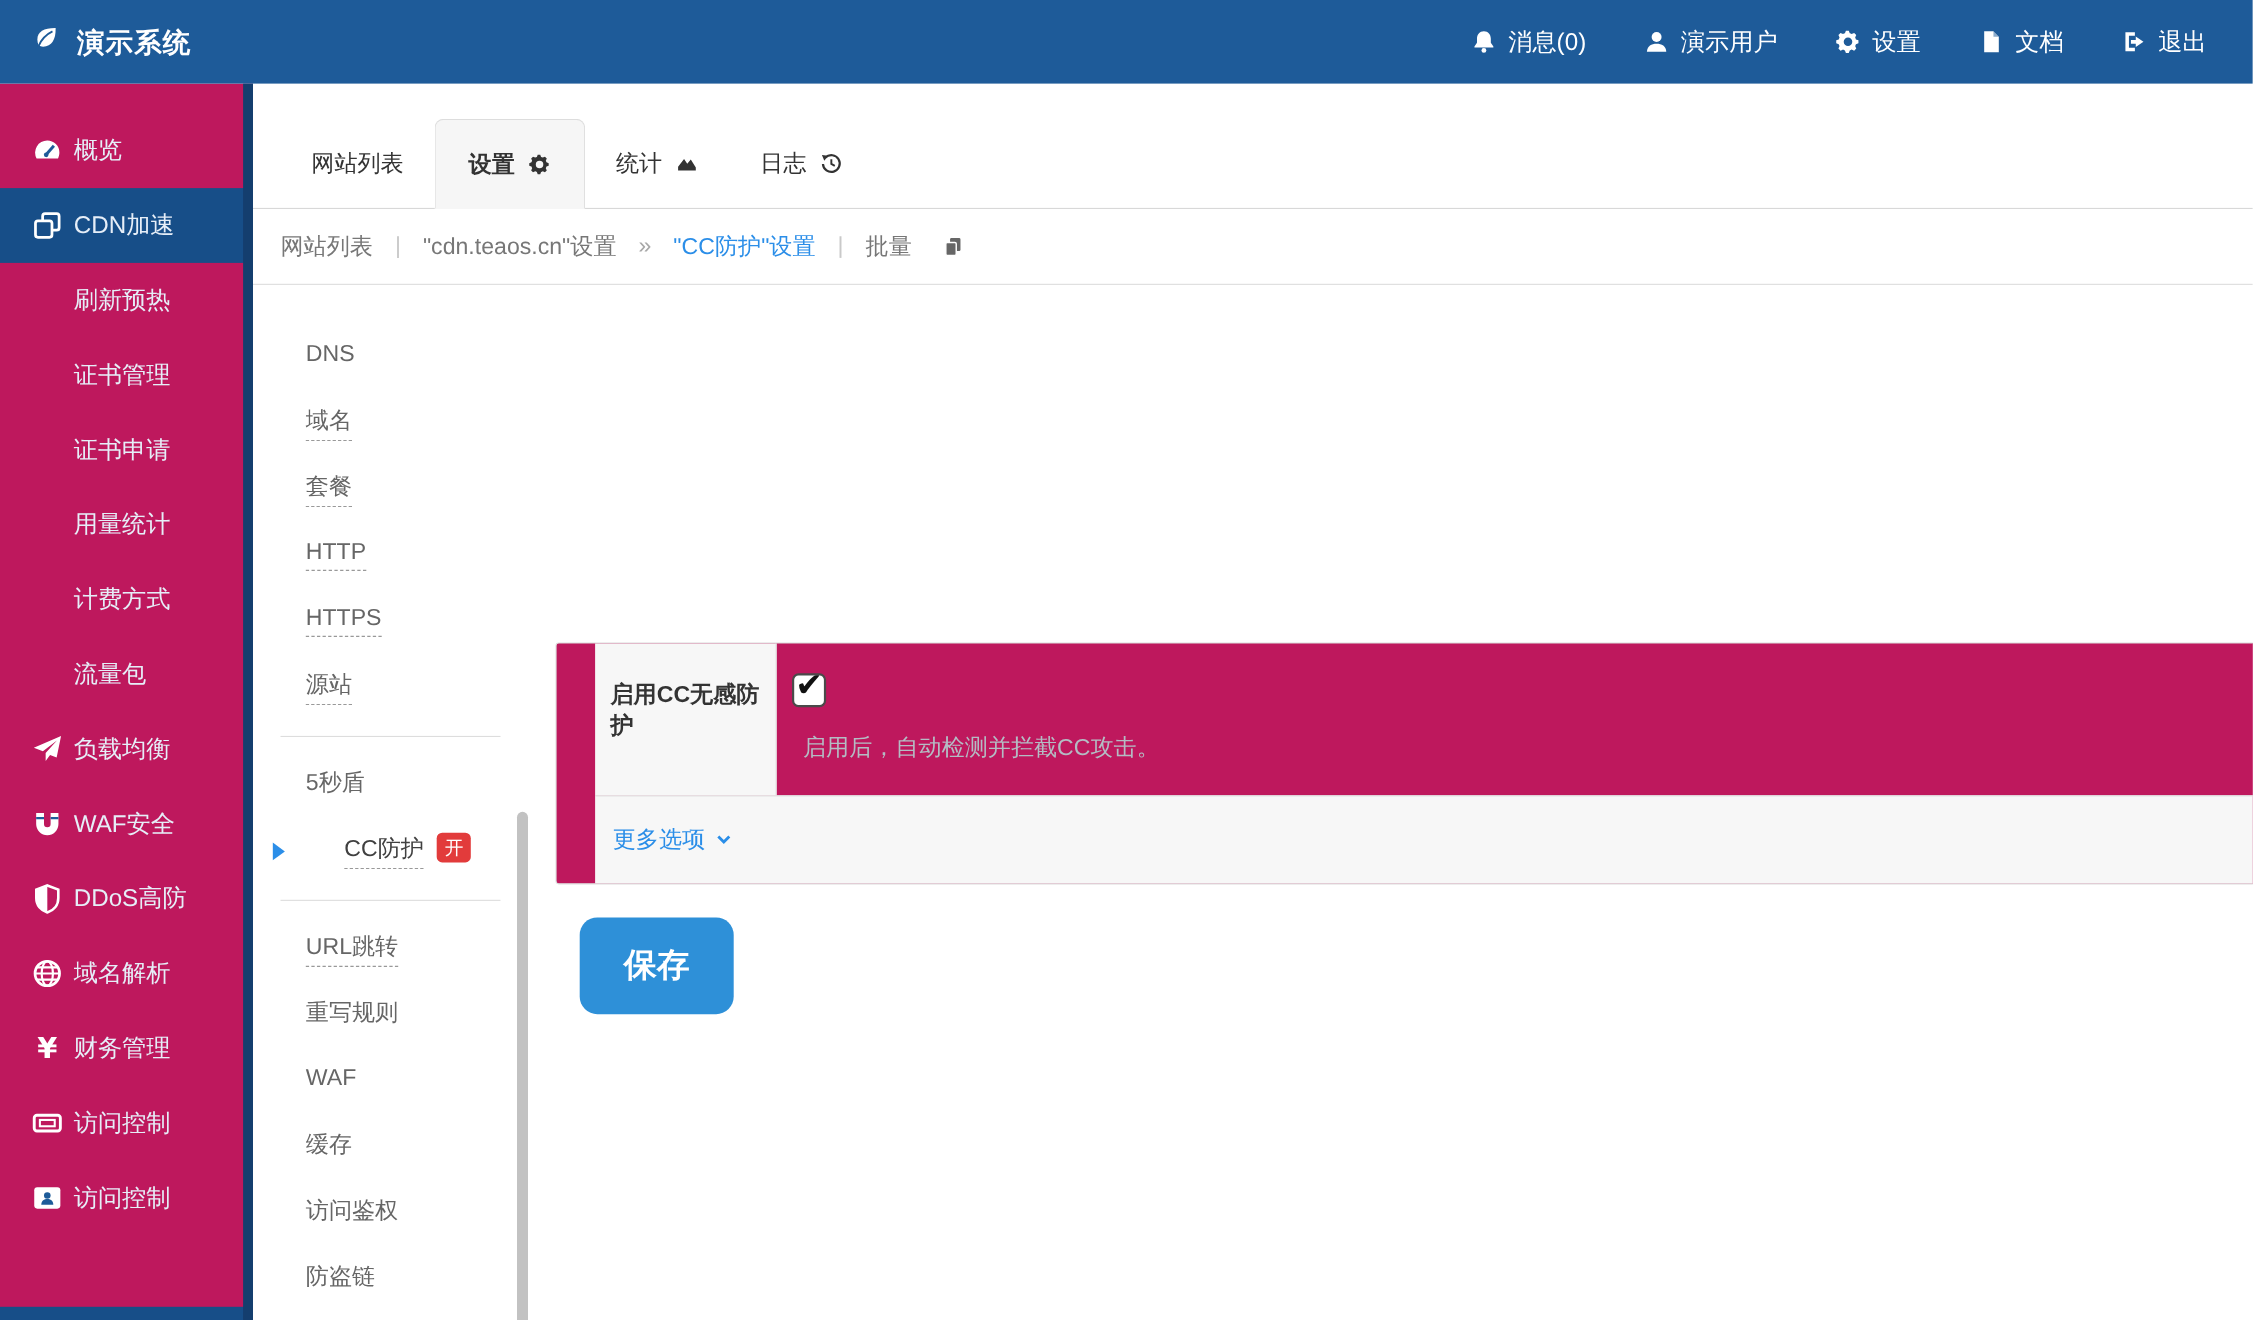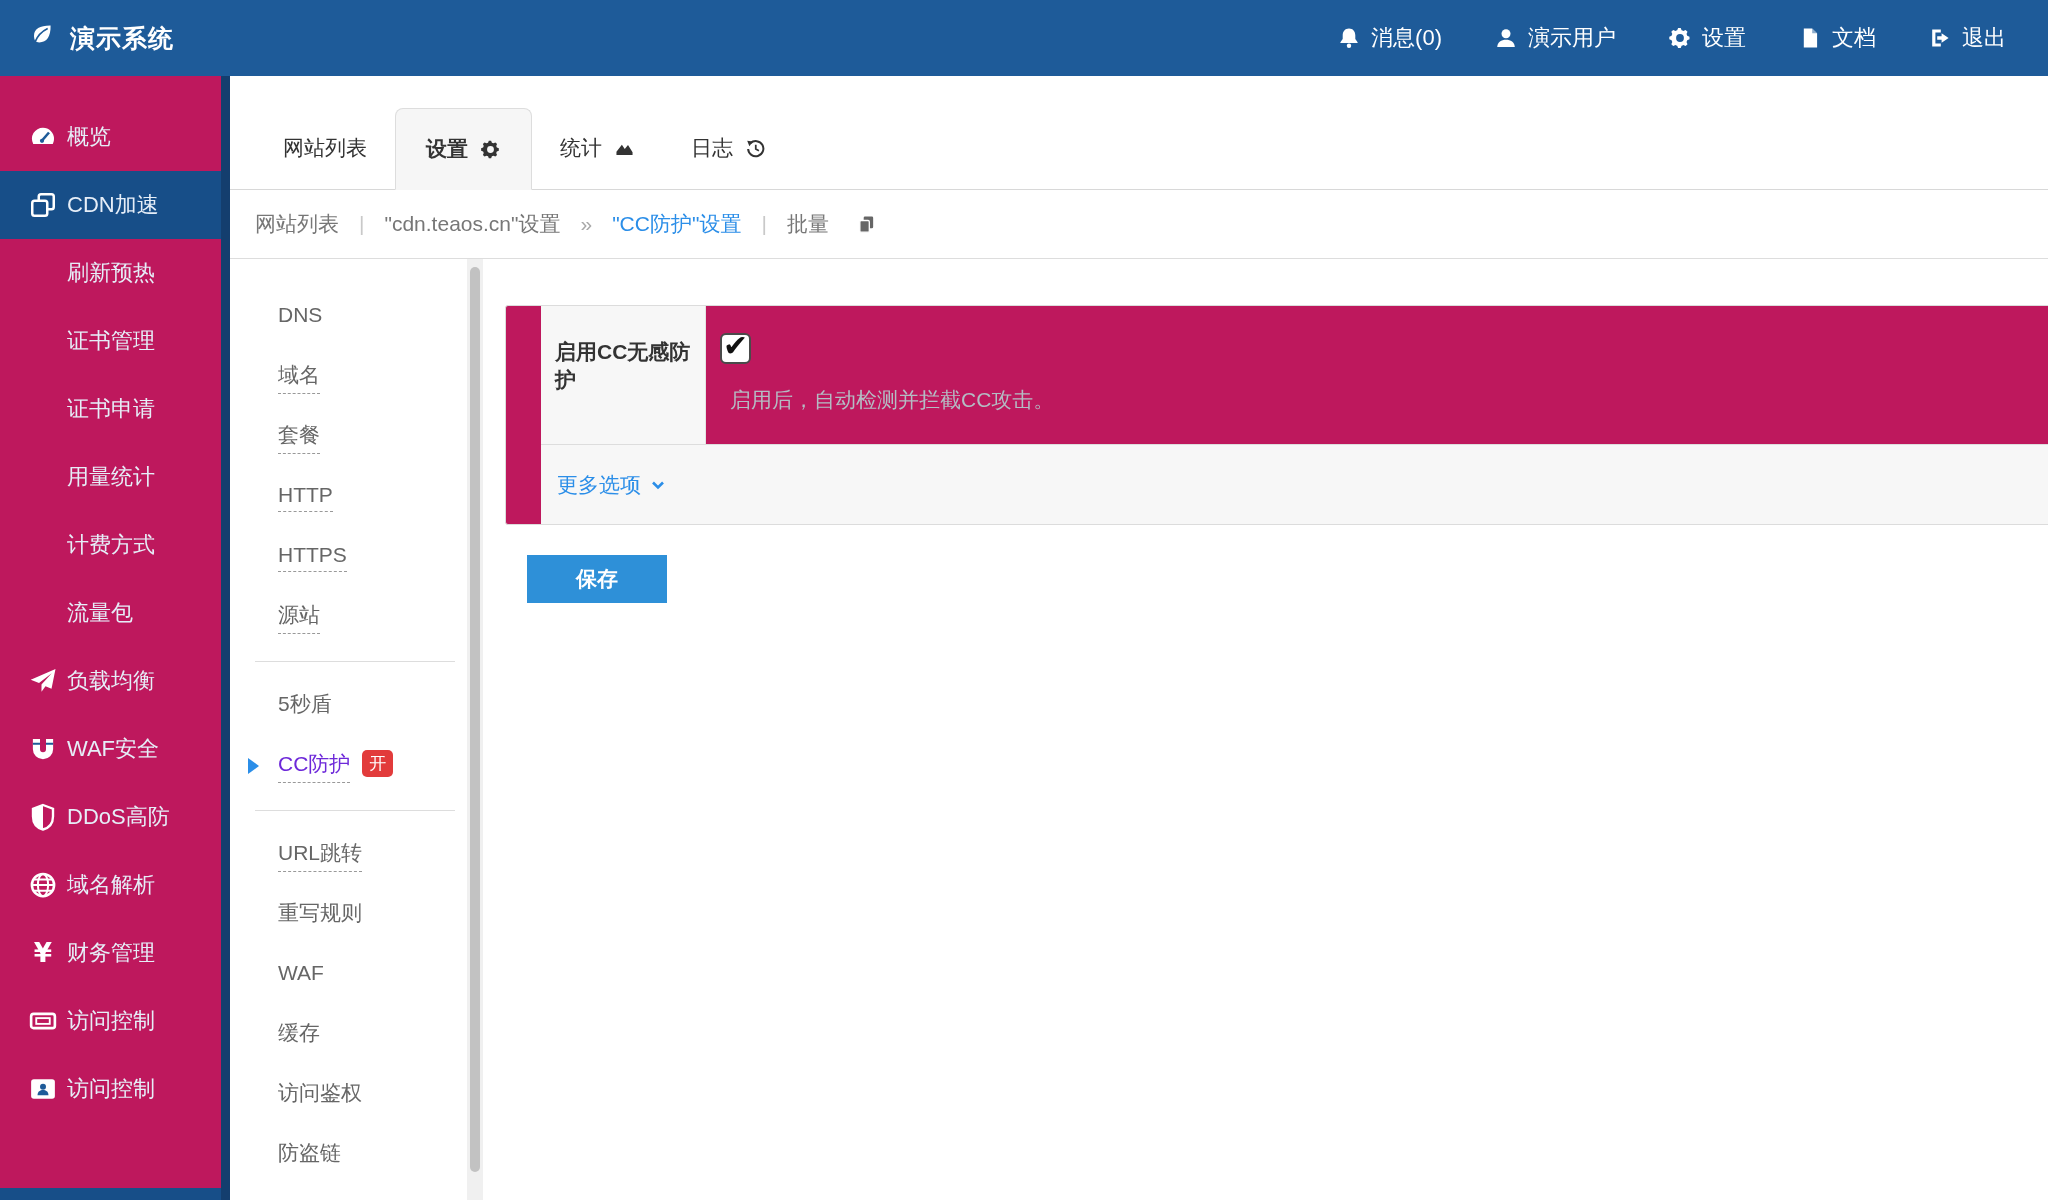--- a/index.html
+++ b/index.html
@@ -45,29 +45,29 @@
   .icon20 { width:21px; height:21px; }
 
   .breadcrumb { height:69px; border-bottom:1px solid #ddd; display:flex;
     align-items:center; padding-left:25px; font-size:21px; color:#777; }
   .crumb { cursor:pointer; }
   .crumb.current { color:#2b8ee8; }
   .bc-sep { color:#c9c9c9; margin:0 20px; }
   .bc-sep.arrow { color:#a8a8a8; }
   .bc-batch { display:flex; align-items:center; gap:27px; cursor:pointer; }
 
-  .content { display:flex; height:941px; }
+  .content { display:flex; height:941px;align-items:center; }
 
   
   .smenu { flex:0 0 237px; padding-top:28px; }
   .smenu-item { height:60px; display:flex; align-items:center; padding-left:48px;
     position:relative; font-size:21px; color:#666; }
   .slink { cursor:pointer; padding-bottom:4px; border-bottom:1px solid transparent; }
   .slink.dashed { border-bottom:1px dashed #999; }
-  .slink.activec { color:#6d28d9; }
+  .slink.activec { color:#404040;margin-left:35px; }
   .tri { position:absolute; left:18px; top:50%; transform:translateY(-50%);
     width:0; height:0; border-top:8px solid transparent; border-bottom:8px solid transparent;
     border-left:11px solid #2b8ee8; }
   .badge { margin-left:12px; background:#e23b3b; color:#fff; font-size:17px;
     line-height:1; padding:5px 7px; border-radius:5px; transform:translateY(-3px); }
   .smenu-divider { height:1px; background:#ddd; margin:14px 0 14px 25px; width:200px; }
 
   
   .vscroll { flex:0 0 16px; background:#f0f0f0; position:relative; cursor:pointer; }
   .vscroll-thumb { position:absolute; left:3px; top:8px; width:10px; height:905px;
@@ -80,22 +80,22 @@
   .row-label { flex:0 0 165px; background:#f7f7f7; border-right:1px solid #e4e4e4;
     padding:32px 0 0 14px; font-weight:bold; font-size:21px; color:#333; }
   .row-body { flex:1; padding:27px 30px 30px 14px; }
   .checkbox { width:31px; height:31px; border:2px solid #4a4a4a; border-radius:6px;
     background:#fff; display:flex; align-items:center; justify-content:center; cursor:pointer; }
   .checkbox span { font-size:30px; font-weight:bold; color:#111; margin-top:-7px; }
   .help { margin-top:22px; color:#b4bcc4; font-size:21px;margin-left:10px; }
   .card-foot { border-top:1px solid #ddd; background:#f7f7f7; height:80px;
     display:flex; align-items:center; padding-left:16px; }
   .more { display:flex; align-items:center; gap:8px; color:#2b8ee8; font-size:21px; cursor:pointer; }
-  .save-btn { margin:30px 0 0 22px; width:140px; height:48px; background:#2e90d8;
-    color:#fff; font-size:21px; font-weight:bold; border:none; border-radius:0;
+  .save-btn { margin:30px 0 0 22px; width:140px; height:88px; background:#2e90d8;
+    color:#fff; font-size:30px; font-weight:bold; border:none; border-radius:16px;
     cursor:pointer; font-family:inherit; display:flex; align-items:center; justify-content:center; }
 </style>
 </head>
 <body>
 
 <div class="topbar">
   <div class="brand">
     <span>
       <svg class="icon24" viewBox="0 0 24 24">
           <path d="M4 13.6C4 6.9 10 3.4 20.6 3.5c.2 10.8-3.7 16.9-11.4 16.9-1.6 0-3-.5-4-1.3C4.4 17.6 4 15.7 4 13.6z" fill="#fff"></path>

